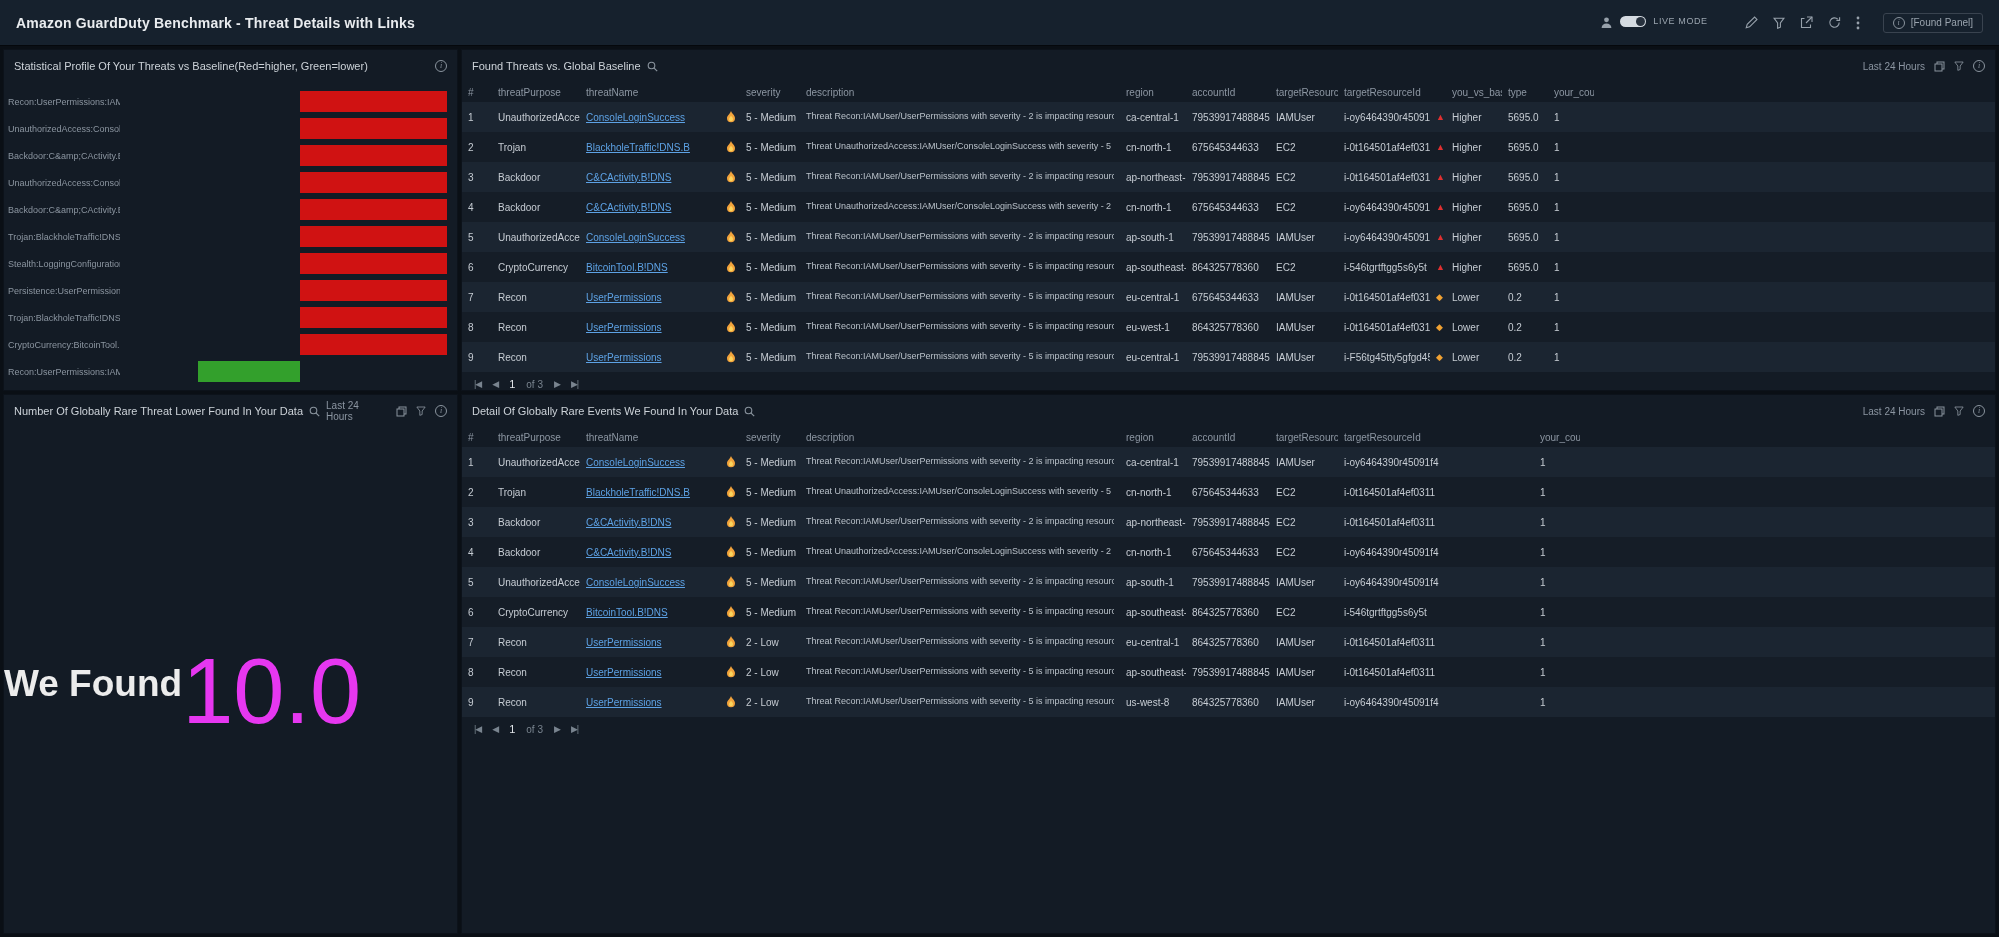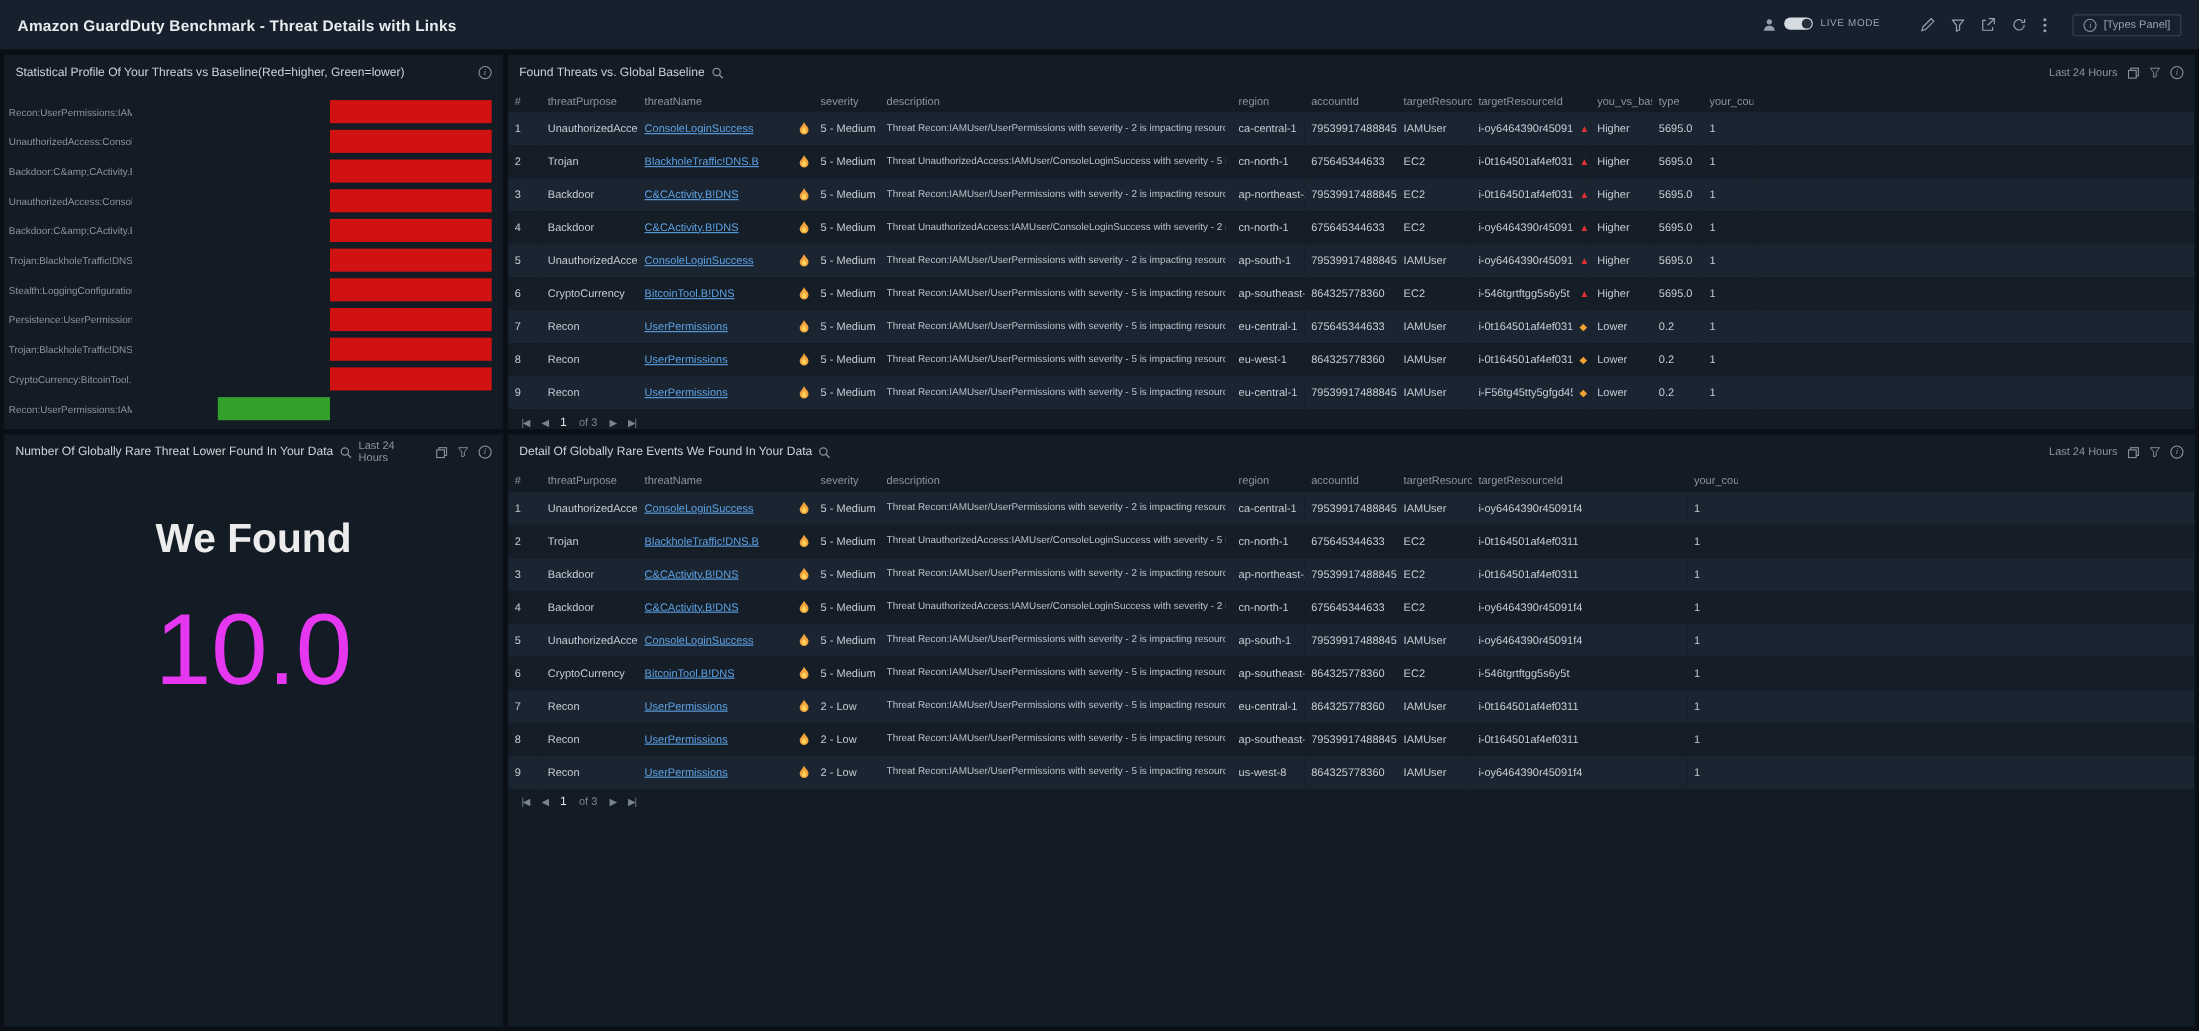--- a/index.html
+++ b/index.html
@@ -44,21 +44,21 @@
   a.tlink { color:#5da2e5; text-decoration:underline; cursor:pointer; }
   .dir { font-size:9px; }
   .dir.up { color:#e03030; }
   .dir.dia { color:#f0a132; }
 
   .pager { display:flex; align-items:center; gap:11px; padding:6px 12px; color:#79848f; font-size:10px; }
   .pgbtn { cursor:pointer; letter-spacing:-1px; font-size:9px; }
   .pager .cur { color:#e2e6ea; font-size:11px; }
 
   
-  .bigstat { flex:1; display:flex; flex-direction:column; align-items:center; padding-top:42px; }
+  .bigstat { flex:1; display:flex; flex-direction:row; align-items:center; padding-top:42px; }
   .bigstat .line1 { color:#ececec; font-size:37px; font-weight:700; margin-bottom:34px; }
   .bigstat .value { font-size:92px; font-weight:400; line-height:1; margin-bottom:20px; }
   .bigstat .line2 { color:#ececec; font-size:31px; font-weight:400; }
 
   svg.gicon { display:block; }
 </style>
 </head>
 <body>
 
 <div class="topbar">
@@ -101,21 +101,21 @@
     </span>
     <span class="icon-btn">
       <svg class="gicon" width="4" height="14" viewBox="0 0 4 14">
           <circle cx="2" cy="2" r="1.4" fill="#97a1ab"></circle>
           <circle cx="2" cy="7" r="1.4" fill="#97a1ab"></circle>
           <circle cx="2" cy="12" r="1.4" fill="#97a1ab"></circle>
         </svg>
     </span>
     <span class="from-panel">
       <span class="info-badge">i</span>
-      <span>[Types Panel]</span>
+      <span>[Found Panel]</span>
     </span>
   </div>
 </div>
 
 <div class="grid">
 
   <div class="panel">
     <div class="panel-header">
       <span class="panel-title">Statistical Profile Of Your Threats vs Baseline(Red=higher, Green=lower)</span>
       <div class="panel-header-right">

